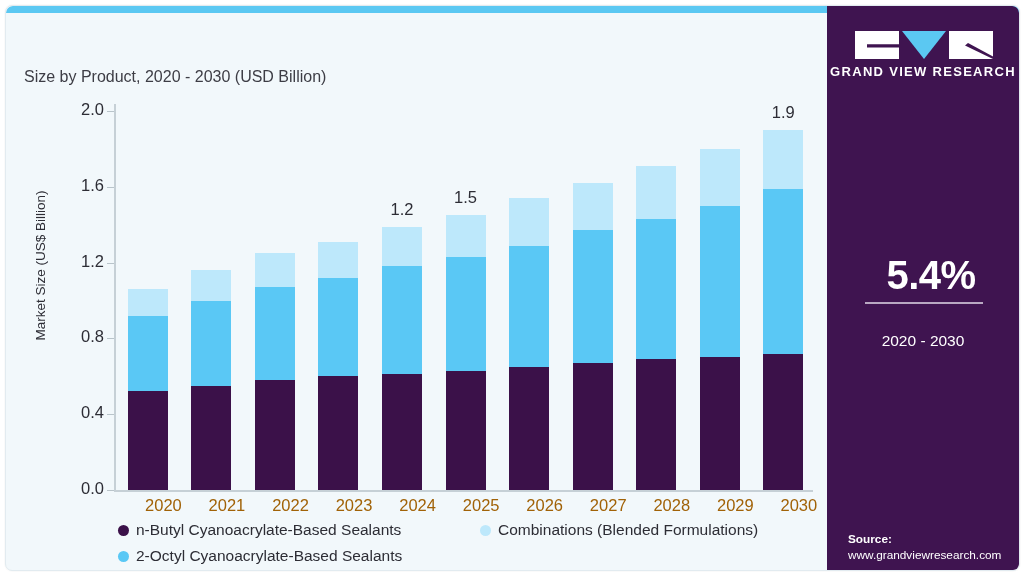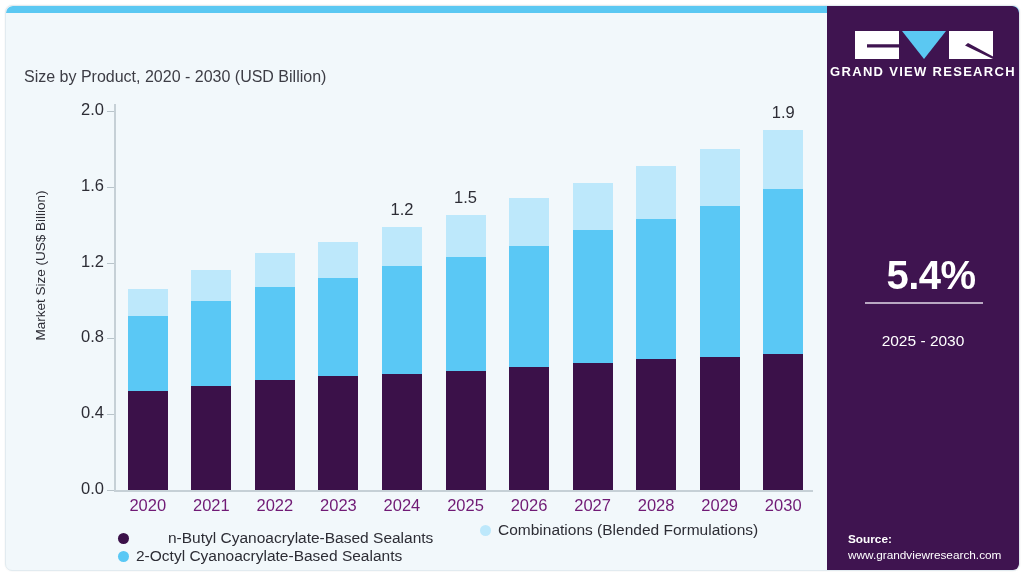--- a/index.html
+++ b/index.html
@@ -106,23 +106,23 @@
   .bar-label {
     position: absolute;
     text-align: center;
     font-size: 16.5px;
     color: #2d2d35;
     white-space: nowrap;
   }
   .x-tick-label {
     position: absolute;
     top: 483px;
-    text-align: center;
+    text-align: right;
     font-size: 16.5px;
-    color: #701a75;
+    color: #a16207;
   }
 
   
   .legend {
     position: absolute;
     left: 112px; top: 508px;
     width: 700px;
   }
   .legend-item {
     position: absolute;
@@ -293,21 +293,21 @@
           <div class="bar-group" style="left: 757.227px; width: 40px; top: 98px; height: 379px; bottom: auto;">
             <div class="seg" title="n-Butyl Cyanoacrylate-Based Sealants 2030: 0.72" style="background: rgb(59, 17, 73); height: 136.44px; bottom: 0px; top: auto;"></div>
             <div class="seg" title="2-Octyl Cyanoacrylate-Based Sealants 2030: 0.87" style="background: rgb(90, 200, 245); height: 164.865px; bottom: 136.44px; top: auto;"></div>
             <div class="seg" title="Combinations (Blended Formulations) 2030: 0.31" style="background: rgb(189, 232, 251); height: 58.745px; bottom: 301.305px; top: auto;"></div>
           </div>
           <div class="bar-label" style="left: 747.227px; width: 60px; top: 89.95px;">1.9</div>
           <div class="x-tick-label" style="left: 743.227px; width: 68px;">2030</div>
         </div>
 
       <div class="legend" id="legend">
-          <div class="legend-item" style="left: 0px; top: 8px; gap: 32px;">
+          <div class="legend-item" style="left: 0px; top: 0px;">
             <span class="legend-dot" style="background: rgb(59, 17, 73);"></span>
             <span>n-Butyl Cyanoacrylate-Based Sealants</span>
           </div>
           <div class="legend-item" style="left: 362px; top: 0px;">
             <span class="legend-dot" style="background: rgb(189, 232, 251);"></span>
             <span>Combinations (Blended Formulations)</span>
           </div>
           <div class="legend-item" style="left: 0px; top: 26px;">
             <span class="legend-dot" style="background: rgb(90, 200, 245);"></span>
             <span>2-Octyl Cyanoacrylate-Based Sealants</span>
@@ -322,20 +322,20 @@
         <path d="M47 0 H91 L69 28 Z" fill="#5bc8f2"></path>
         <path d="M94 0 H138 V28 H94 Z" fill="#ffffff"></path>
         <path d="M113 12 L138 25.5 V28 L110 14.6 Z" fill="#3f1450"></path>
       </svg>
       <div class="logo-word">GRAND VIEW RESEARCH</div>
 
       <div class="cagr-value">5.4%</div>
       <div class="cagr-rule"></div>
       <div class="cagr-caption">
         <br>
-        <span>2025 - 2030</span>
+        <span>2020 - 2030</span>
       </div>
 
       <div class="source-label">Source:</div>
       <div class="source-url">www.grandviewresearch.com</div>
     </div>
   </div>
 </div>
 
 </body></html>

